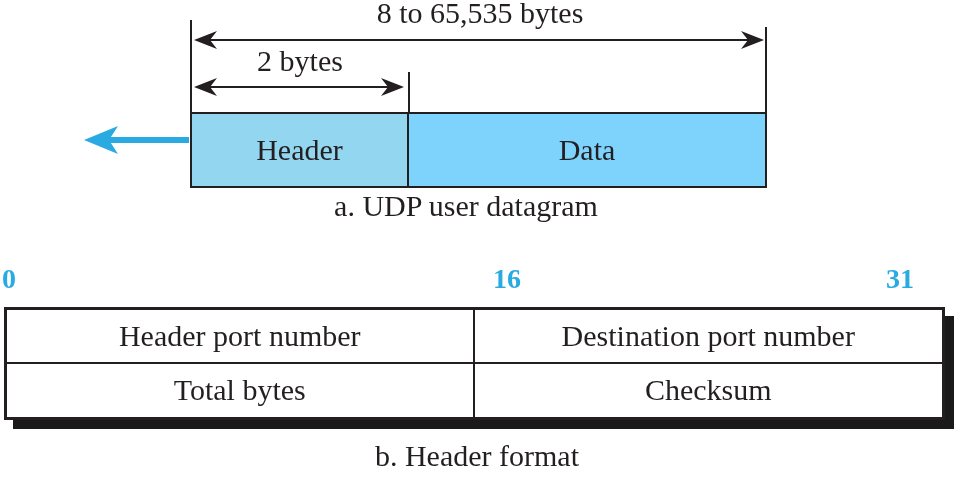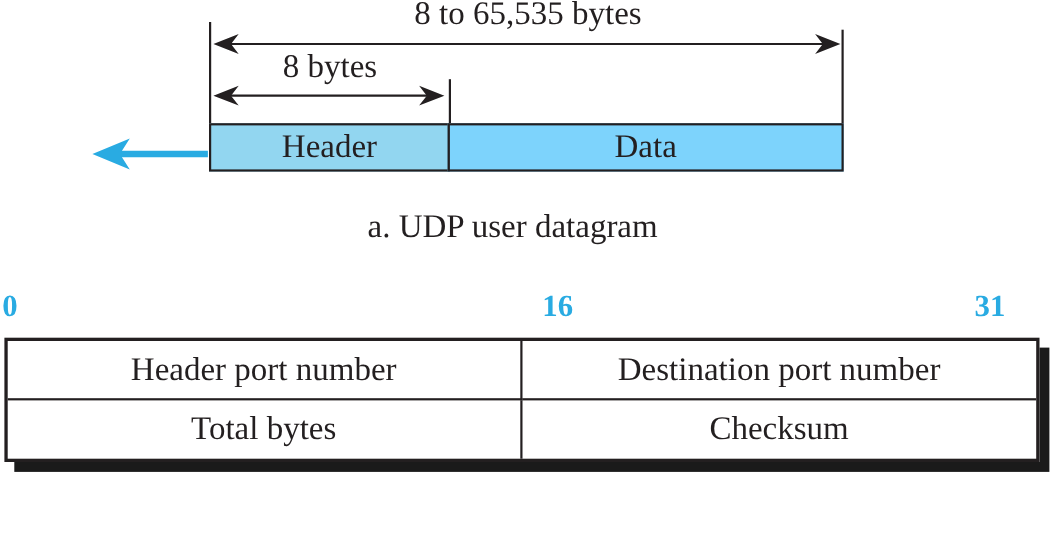--- a/index.html
+++ b/index.html
@@ -5,21 +5,21 @@
   html,body { margin:0; padding:0; background:#ffffff; }
   .canvas {
     position:relative; width:955px; height:485px; background:#ffffff;
     font-family:"Liberation Serif", serif; color:#231F20; overflow:hidden;border-radius:19px;
   }
   .abs { position:absolute; }
   .txt { line-height:30px; font-size:30px; white-space:nowrap; }
   .center { text-align:center; }
 
   
-  .dgram-boxes { left:190px; top:112px; display:flex; height:44px; }
+  .dgram-boxes { left:190px; top:112px; display:flex; height:76px; }
   .dgram-box {
     display:flex; align-items:center; justify-content:center;
     border:2px solid #231F20; box-sizing:border-box; font-size:30px;
   }
   .box-header { width:219px; background:#92D6F0; }
   .box-data   { width:360px; background:#7dd3fc; margin-left:-2px; }
 
   
   .overlay { left:0; top:0; pointer-events:none; }
 
@@ -74,21 +74,21 @@
       <polygon points="404,87 381,78 388,87 381,96"></polygon>
     </g>
 
     <g fill="#29ABE2">
       <line x1="107" y1="140" x2="189" y2="140" stroke="#29ABE2" stroke-width="6"></line>
       <polygon points="84,140 118,126 109,140 118,154"></polygon>
     </g>
   </svg>
 
   <div class="abs txt center dim-label-total">8 to 65,535 bytes</div>
-  <div class="abs txt center dim-label-hdr">8 bytes</div>
+  <div class="abs txt center dim-label-hdr">2 bytes</div>
 
   <div class="abs dgram-boxes">
     <div class="dgram-box box-header">
       <span>Header</span>
     </div>
     <div class="dgram-box box-data">
       <span>Data</span>
     </div>
   </div>
 
@@ -98,14 +98,15 @@
   <div class="abs bit-label bit-16">16</div>
   <div class="abs bit-label bit-31">31</div>
 
   <div class="abs hf-table">
     <div class="hf-cell c0 r0">Header port number</div>
     <div class="hf-cell r0">Destination port number</div>
     <div class="hf-cell c0">Total bytes</div>
     <div class="hf-cell">Checksum</div>
   </div>
 
+  <div class="abs txt center caption-b">b. Header format</div>
 
 </div>
 
 </body></html>

